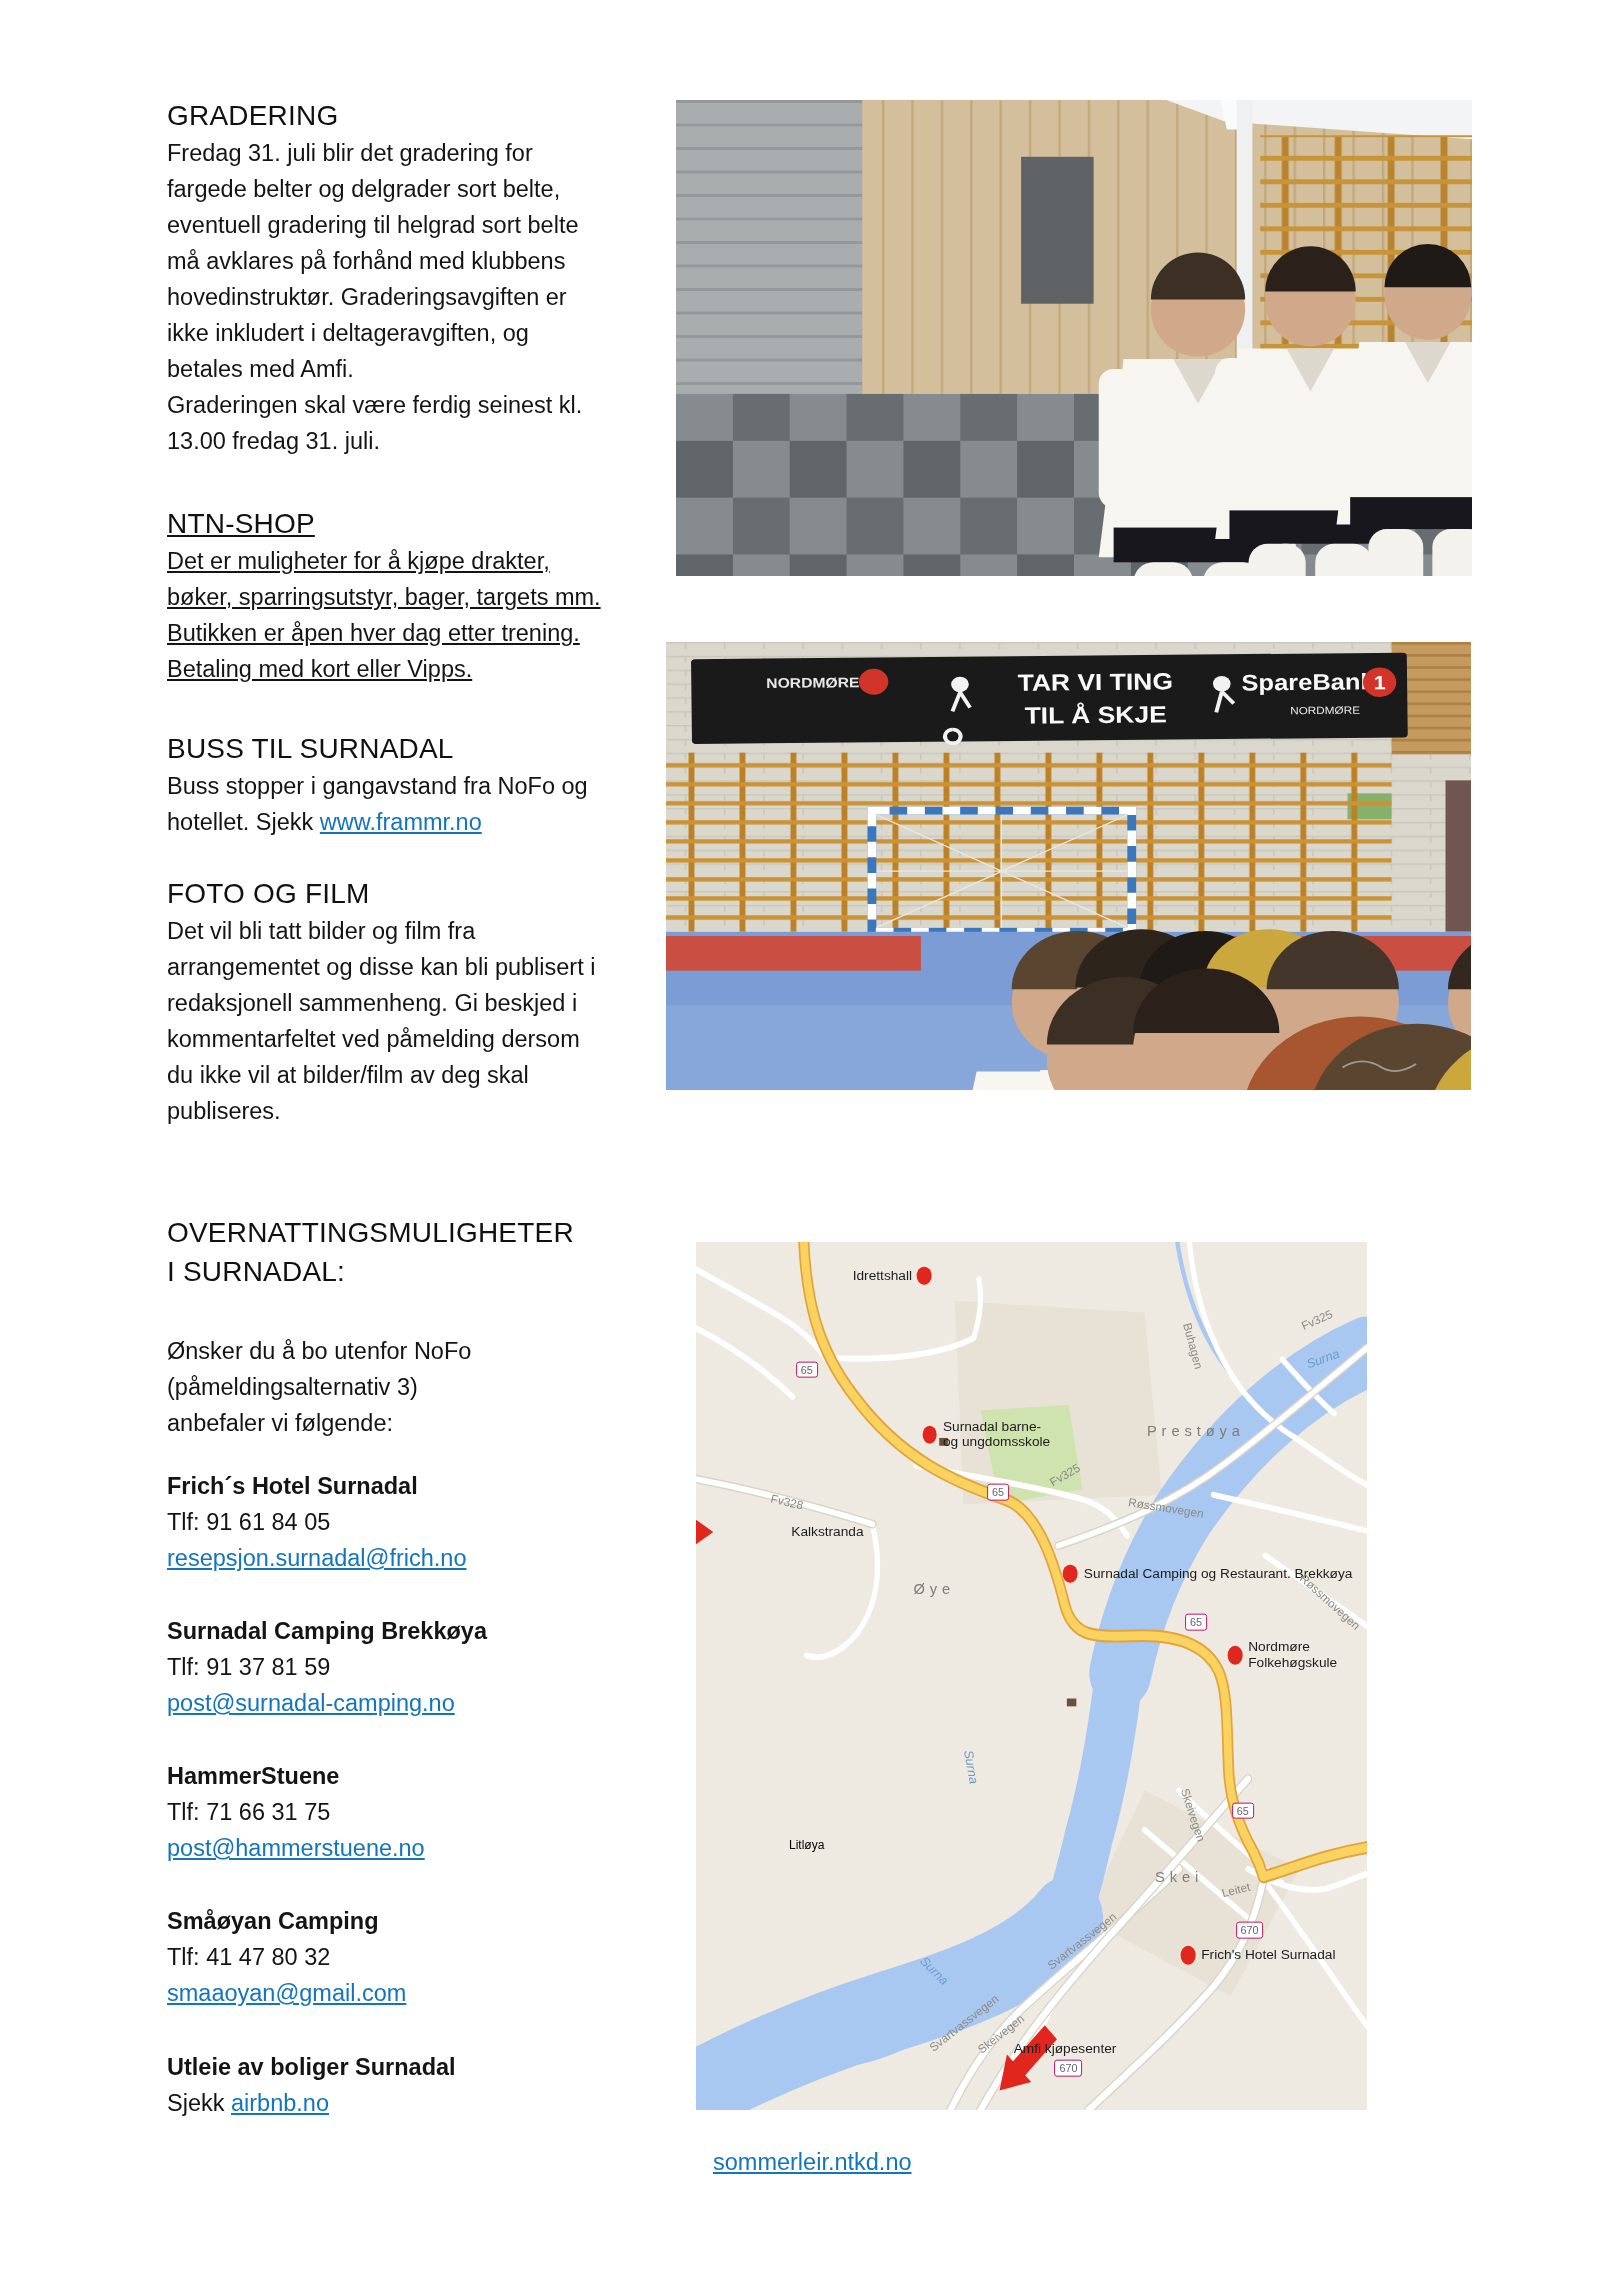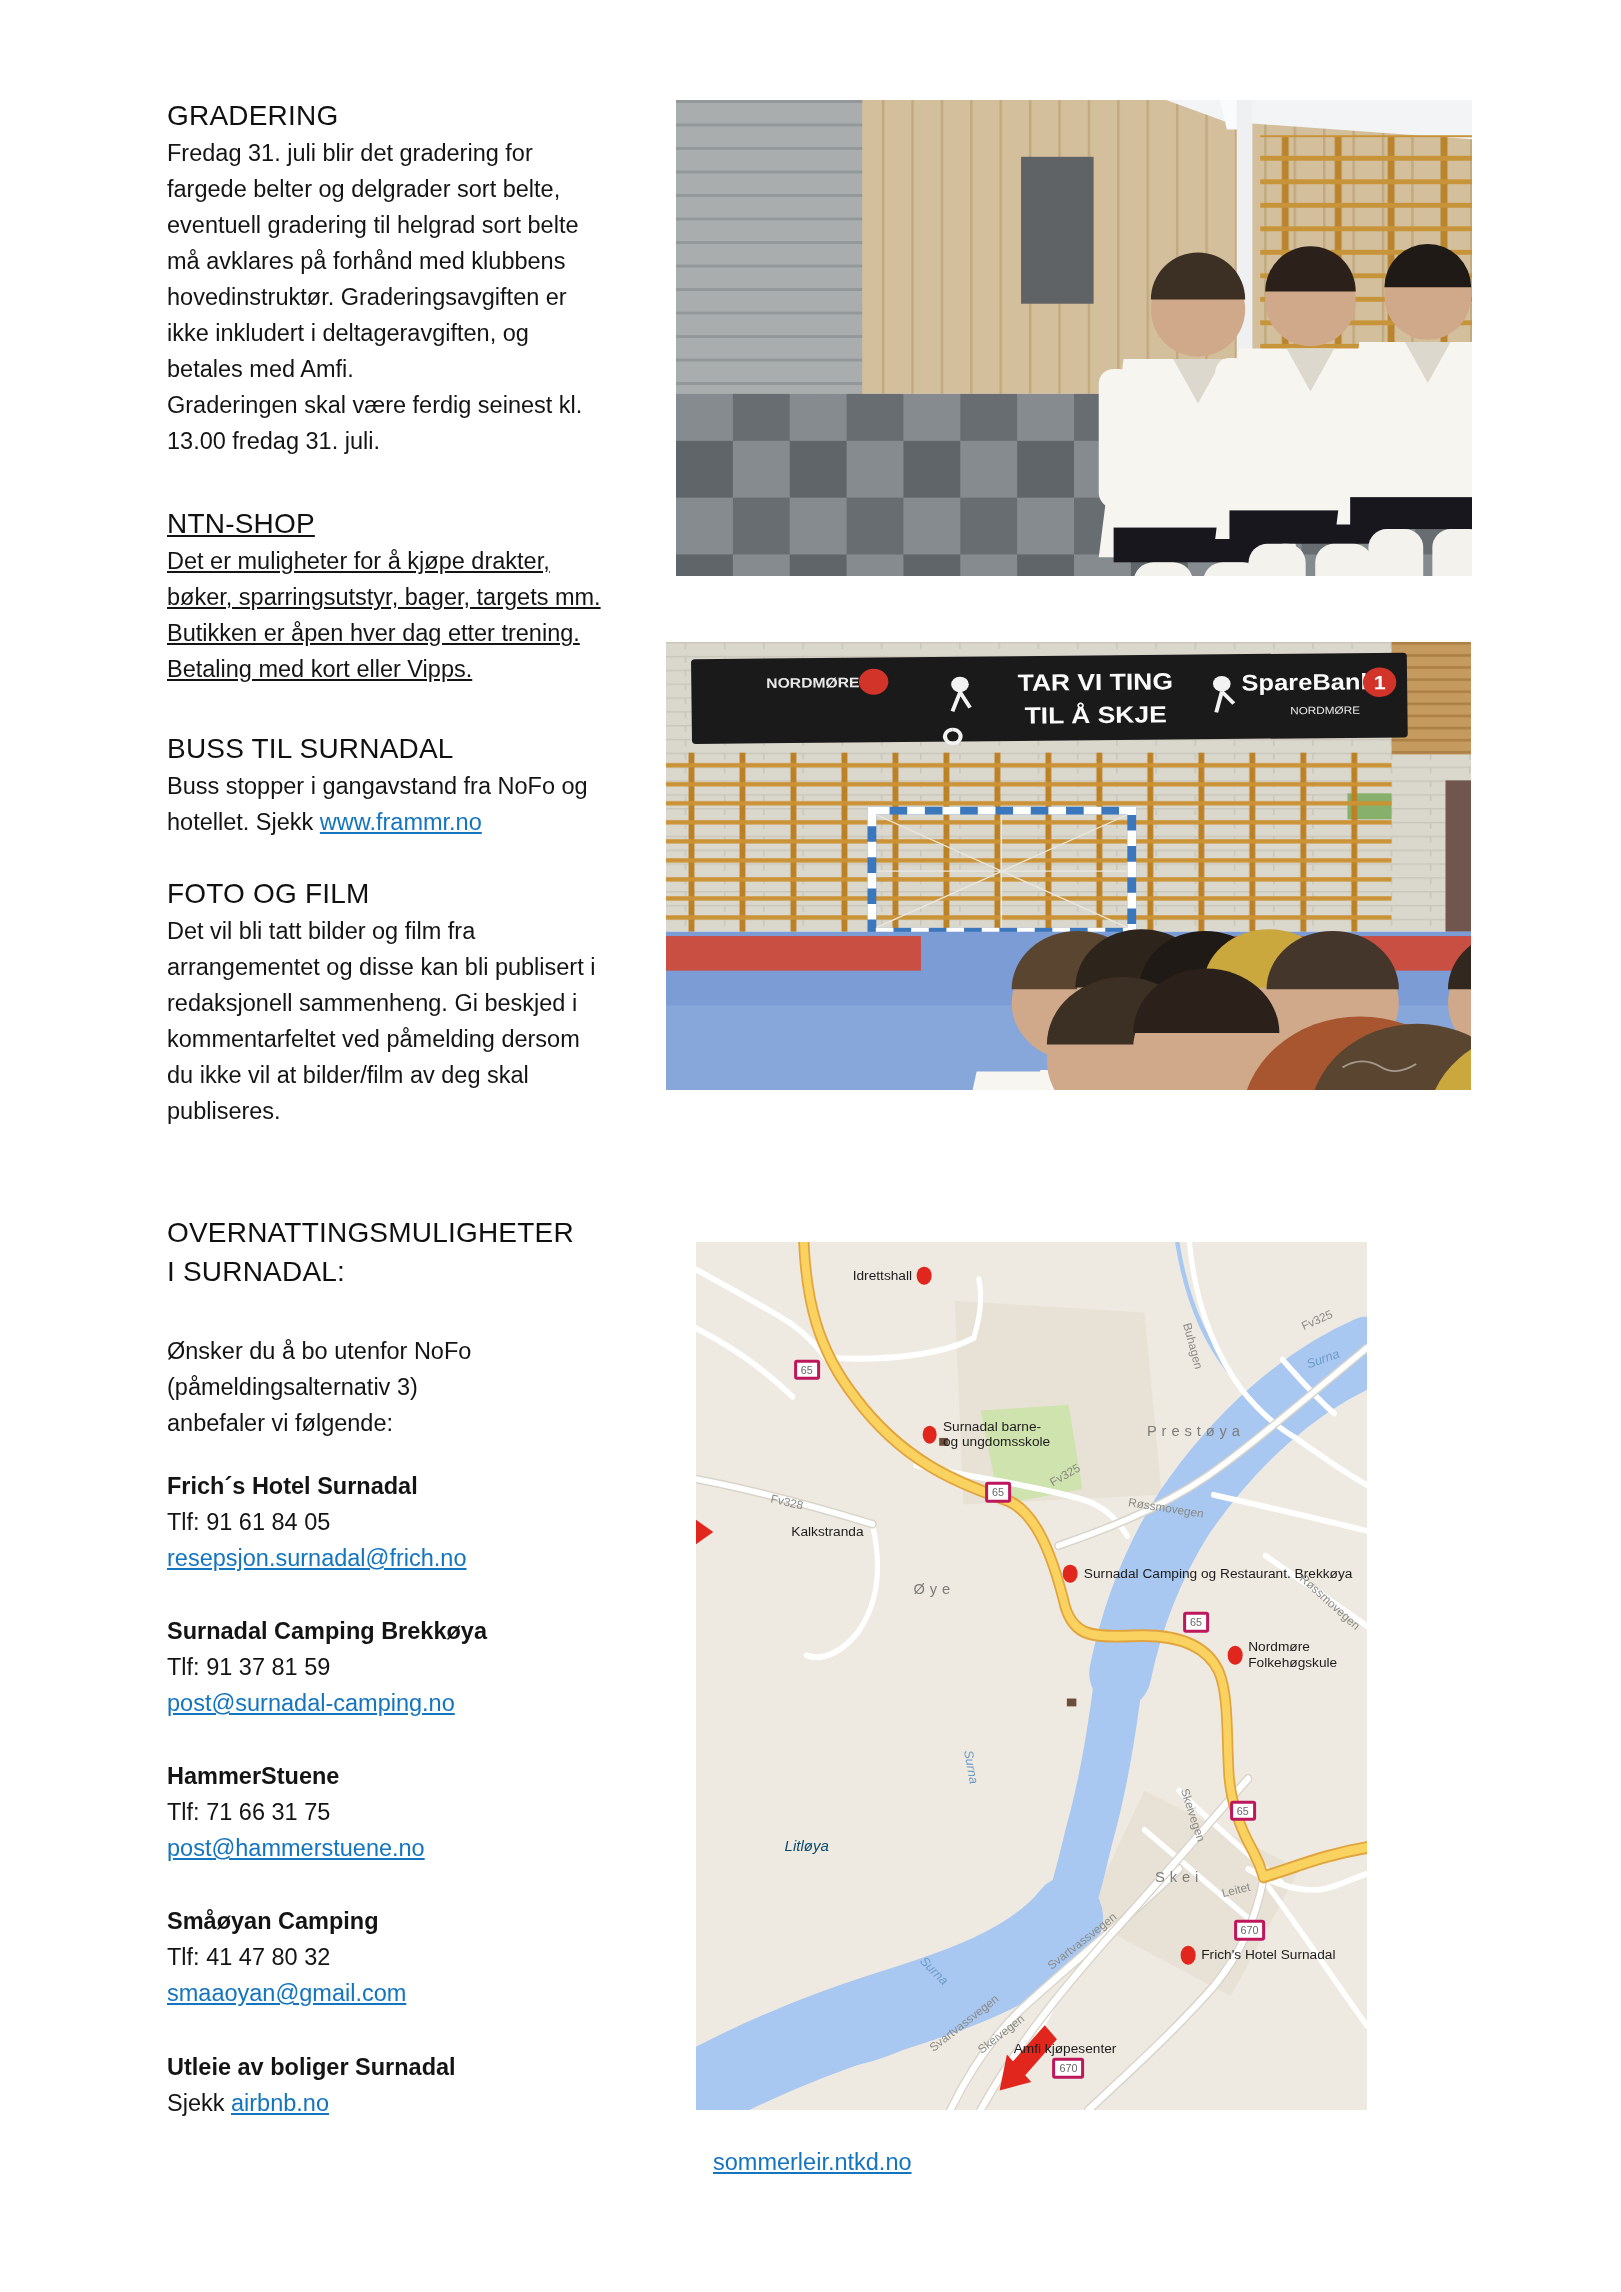--- a/index.html
+++ b/index.html
@@ -16,22 +16,22 @@
   .photo{position:absolute;overflow:hidden;}
   .photo svg{display:block;width:100%;height:100%;}
   
   .map{position:absolute;left:696px;top:1242px;width:671px;height:868px;background:#efeae1;}
   .map svg.base{position:absolute;inset:0;width:100%;height:100%;}
   .map-overlay{position:absolute;inset:0;}
   .ml{position:absolute;transform:translate(-50%,-50%);white-space:nowrap;}
   .ml.road{font-size:11.8px;color:#8a8a85;}
   .ml.water{font-size:12.7px;color:#6d9cc9;font-style:italic;}
   .ml.locality{font-size:14.7px;color:#7d7d78;letter-spacing:4.9px;}
-  .ml.green{font-size:15px;color:#0c4a6e;font-style:italic;}
-  .mbadge{position:absolute;transform:translate(-50%,-50%);background:#fff;border:3px solid #be185d;
+  .ml.green{font-size:12px;color:#000000;}
+  .mbadge{position:absolute;transform:translate(-50%,-50%);background:#fff;border:1px solid #be185d;
           border-radius:2.9px;font-size:10.8px;color:#666;padding:0 3.9px;line-height:14.7px;}
   .mdot{position:absolute;width:14.7px;height:18.6px;border-radius:50%;background:#e0261d;
         transform:translate(-50%,-50%);}
   .mpoi{position:absolute;font-size:13.7px;color:#1c1c1c;white-space:pre-line;line-height:15.7px;}
   .mpoi.right{transform:translate(0,-50%);}
   .mpoi.left{transform:translate(-100%,-50%);}
   .mpoi.center{transform:translate(-50%,-50%);white-space:nowrap;}
   .footer-link{position:absolute;left:713px;top:2148px;font-size:23.5px;line-height:29px;}
 </style>
 </head>

